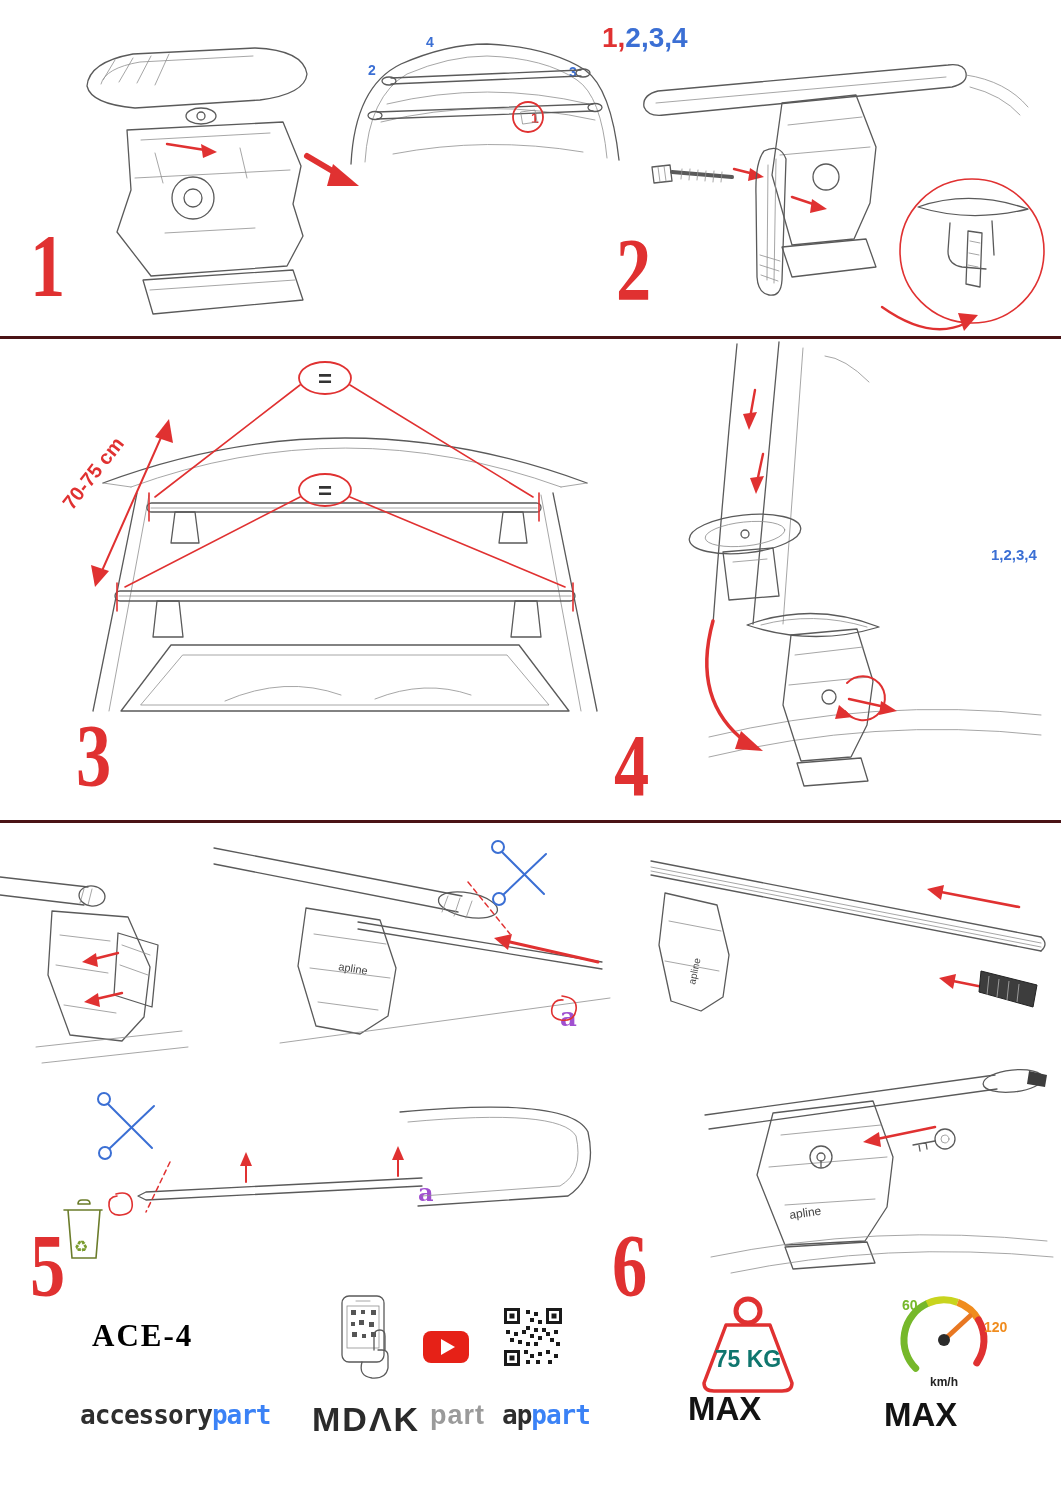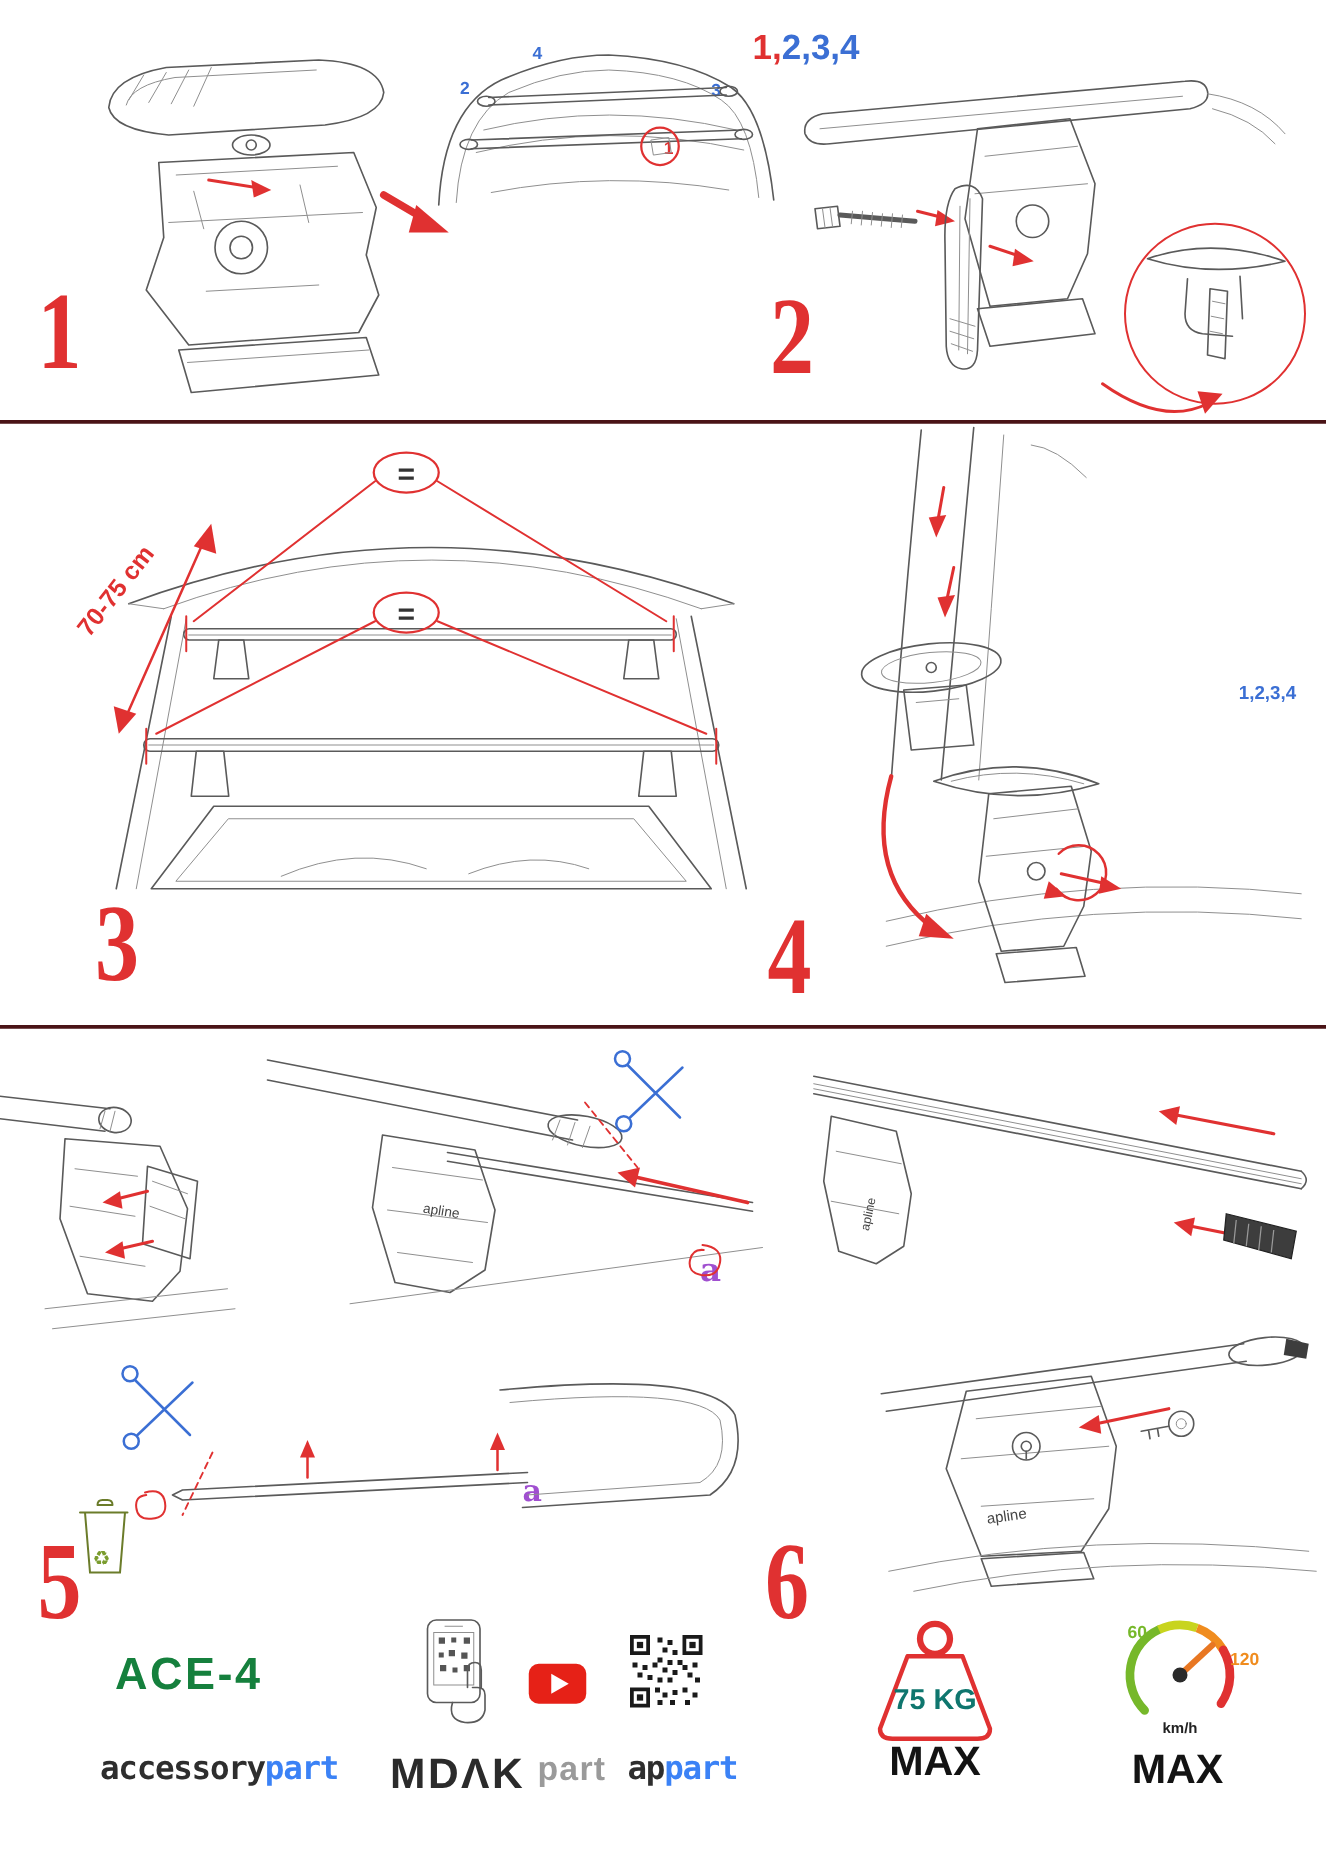--- a/index.html
+++ b/index.html
@@ -10,28 +10,28 @@
   .step-num{position:absolute;font-family:"Liberation Serif",serif;font-weight:700;
             font-size:88px;line-height:1;color:#e03131;transform:scaleX(.8);
             transform-origin:0 0;letter-spacing:-2px}
   .seq{position:absolute;font-size:28px;font-weight:700;white-space:nowrap}
   .red{color:#e03131}.blue{color:#3b6fd4}
   .tiny{position:absolute;font-size:14px;font-weight:700}
   .midseq{position:absolute;font-size:15px;font-weight:700;color:#3b6fd4}
   .dim-label{position:absolute;color:#e03131;font-size:20px;font-weight:700;
              transform:rotate(-52deg);transform-origin:0 0;white-space:nowrap}
   .a-label{position:absolute;color:#a04fd0;font-family:"DejaVu Serif",serif;font-weight:700}
-  .product-code{position:absolute;font-family:Liberation Sans, sans-serif;font-weight:700;
-                font-size:36px;color:#15803d;letter-spacing:2px}
+  .product-code{position:absolute;font-family:Liberation Serif, serif;font-weight:700;
+                font-size:31px;color:#000000;letter-spacing:2px}
   .brand{position:absolute;font-family:"DejaVu Sans Mono",monospace;font-weight:700;
          font-size:26px;color:#2e2e2e;letter-spacing:-1px;white-space:nowrap}
   .brand .part{color:#3b82f6}
   .mdak{position:absolute;font-weight:700;font-size:34px;letter-spacing:2px;color:#2b2b2b}
   .ipqi{position:absolute;font-weight:700;font-size:27px;color:#9a9a9a;letter-spacing:1px}
-  .max-label{position:absolute;font-weight:700;font-size:33px;color:#131313;text-align:center}
+  .max-label{position:absolute;font-weight:700;font-size:33px;color:#131313;}
   .kg-label{position:absolute;font-weight:700;font-size:23px;color:#0f766e;text-align:center}
   svg.art{position:absolute;overflow:visible}
   svg .ink{stroke:#5a5a5a;stroke-width:1.3;fill:none;stroke-linecap:round;stroke-linejoin:round}
   svg .ink-thin{stroke:#8f8f8f;stroke-width:.8;fill:none;stroke-linecap:round}
   svg .red-l{stroke:#e03131;fill:none;stroke-width:2.4;stroke-linecap:round}
   svg .red-f{fill:#e03131;stroke:none}
   svg .blue-l{stroke:#3b6fd4;fill:none;stroke-width:2;stroke-linecap:round}
   svg .dash{stroke-dasharray:5 4}
   svg text{font-family:"Liberation Sans",sans-serif}
 </style>

